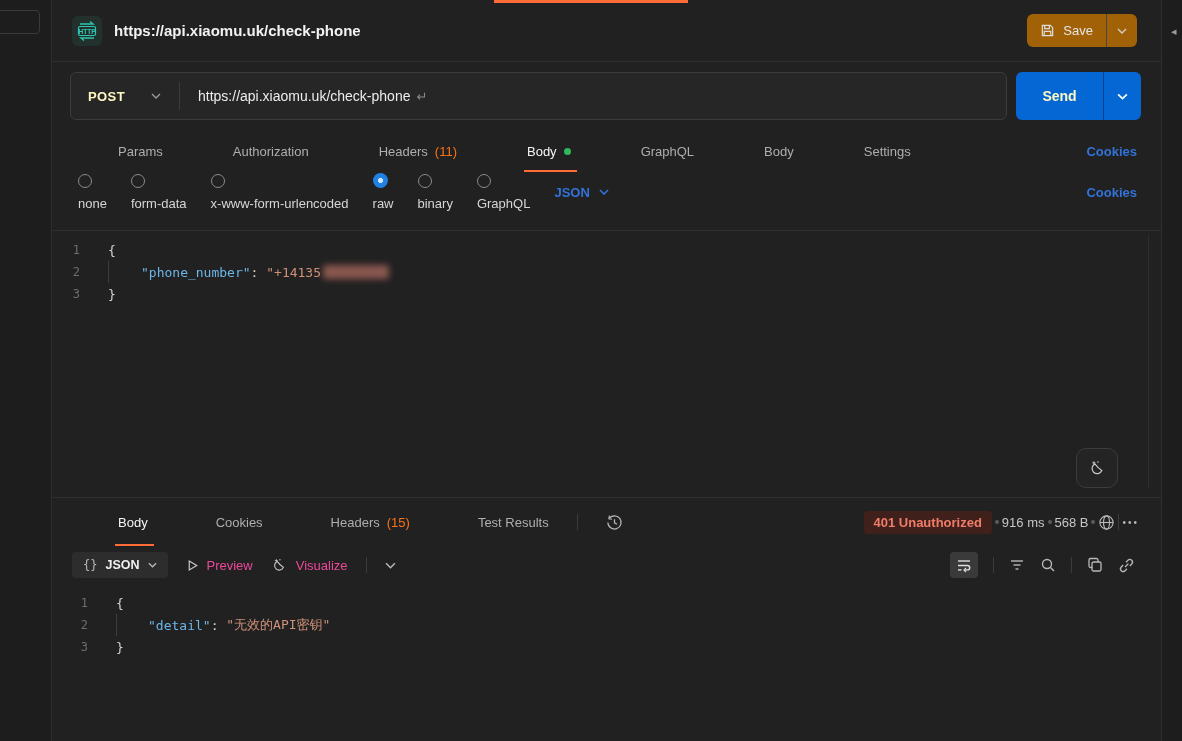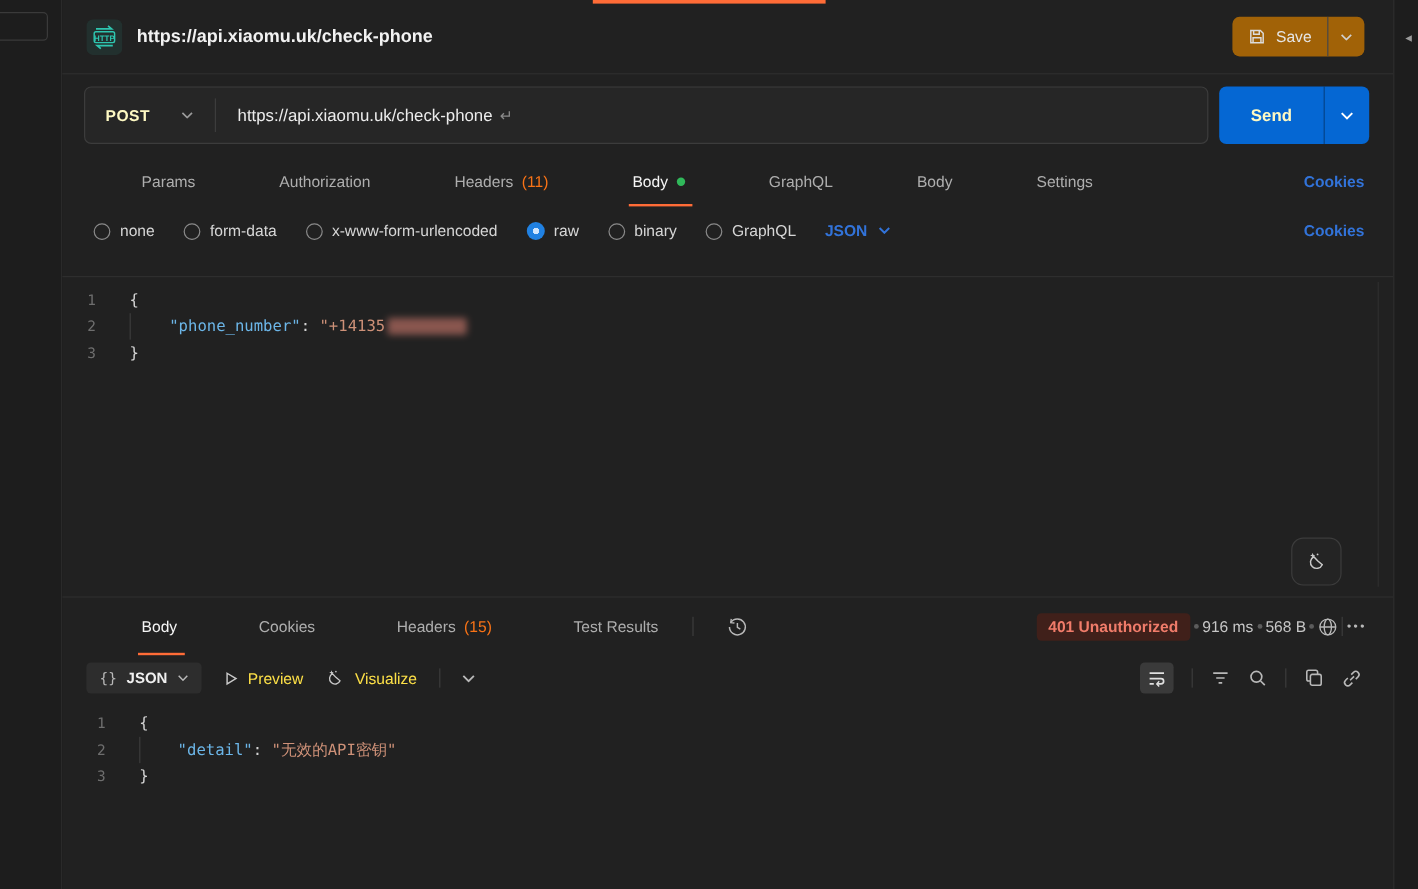--- a/index.html
+++ b/index.html
@@ -50,21 +50,21 @@
   .tab { position:relative; height:100%; display:flex; align-items:center; gap:7px; cursor:pointer; white-space:nowrap;margin-left:40px; }
   .tab .count { color:#f97316; }
   .tab.active { color:#f5f5f5; }
   .tab.active::after { content:""; position:absolute; left:-3px; right:-6px; bottom:0; height:2px; background:#ff6c37; }
   .green-dot { width:7px; height:7px; border-radius:50%; background:#30b85a; }
   .link-blue { color:#3273d9; font-weight:bold; cursor:pointer; }
   .ml-auto { margin-left:auto; }
 
   
   .modes-row { display:flex; align-items:center; height:40px; padding:0 24px 0 26px; gap:24px; margin-bottom:18px; color:#d6d6d6; flex-shrink:0; }
-  .mode { display:flex; align-items:flex-end; gap:8px; cursor:pointer; white-space:nowrap; }
+  .mode { display:flex; align-items:flex-start; gap:8px; cursor:pointer; white-space:nowrap;flex-direction:column; }
   .radio { width:14px; height:14px; border-radius:50%; border:1.5px solid #8a8a8a; flex-shrink:0; }
   .radio.sel { border:none; width:15px; height:15px; background:radial-gradient(circle at center, #cfe6ff 0 2.6px, #2081e2 2.7px); }
   .format-dd { display:flex; align-items:center; gap:9px; color:#3273d9; font-weight:bold; cursor:pointer; }
 
   
   .editor { font-family:"DejaVu Sans Mono", monospace; font-size:13px; color:#d4d4d4; }
   .request-editor { flex:1; min-height:0; border-top:1px solid #2e2e2e; position:relative; padding-top:8px; }
   .scroll-line { position:absolute; right:12px; top:4px; bottom:8px; width:1px; background:#2e2e2e; }
   .code-line { display:flex; align-items:center; height:22px; }
   .ln { width:56px; padding-right:28px; text-align:right; color:#6e6e6e; font-size:12px; flex-shrink:0; }
@@ -82,21 +82,21 @@
   .icon-btn { color:#b8b8b8; display:flex; align-items:center; justify-content:center; cursor:pointer; }
   .status-group { margin-left:auto; display:flex; align-items:center; gap:3px; color:#c6c6c6; font-size:13px; }
   .status-badge { background:#40201a; color:#f07c6a; padding:4px 10px; border-radius:4px; font-weight:600; }
   .sep-dot { width:4px; height:4px; border-radius:50%; background:#5c5c5c; }
   .menu-dots { color:#b8b8b8; letter-spacing:2px; font-size:10px; cursor:pointer; }
 
   .resp-toolbar { display:flex; align-items:center; height:38px; padding:0 26px 0 20px; gap:18px; flex-shrink:0; }
   .json-pill { display:flex; align-items:center; gap:8px; background:#2d2d2d; border-radius:4px; padding:6px 11px; cursor:pointer; color:#e0e0e0; }
   .braces { color:#b8b8b8; font-family:"DejaVu Sans Mono", monospace; font-size:12px; }
   .pill-label { font-weight:bold; font-size:12.5px; color:#f0f0f0; }
-  .tool-btn { display:flex; align-items:center; gap:8px; color:#fde047; cursor:pointer; }
+  .tool-btn { display:flex; align-items:center; gap:8px; color:#ec4899; cursor:pointer; }
   .right-icons { margin-left:auto; display:flex; align-items:center; gap:15px; }
   .wrap-active { background:#3a3a3a; border-radius:4px; padding:5px 6px; }
 
   .resp-editor { flex:1; padding-top:8px; }
   .resp-editor .ln { width:64px; }
   .resp-editor .indent-guide { width:32px; }
 </style>
 </head>
 <body>
 

